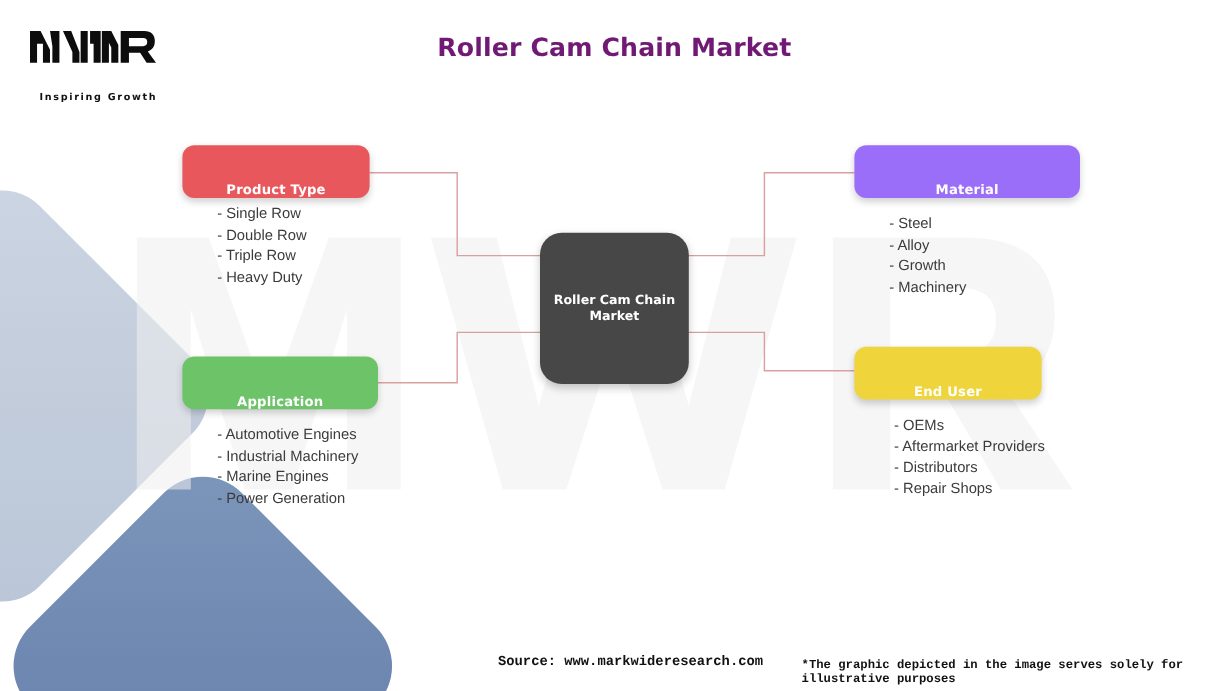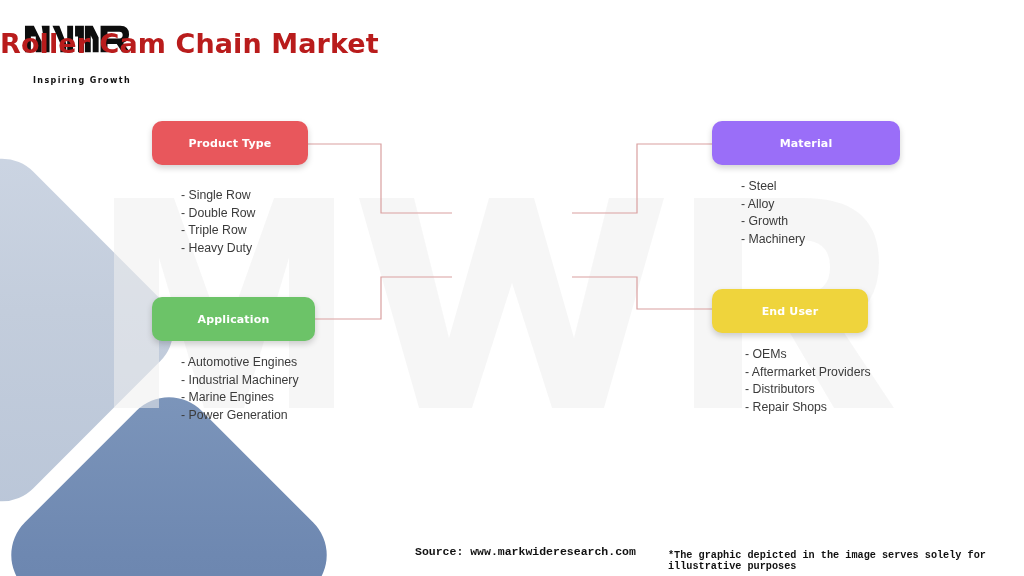--- a/index.html
+++ b/index.html
@@ -38,22 +38,22 @@
     font-family:"DejaVu Sans", sans-serif;
   }
   .logo-tag{
     font-size:8px;font-weight:bold;color:#111;letter-spacing:1.4px;
     text-align:center;width:128px;margin-top:20px;
     font-family:"DejaVu Sans", sans-serif;
   }
 
   
   .title{
-    position:absolute;left:0;top:28px;width:1024px;text-align:left;
-    font-size:27px;font-weight:bold;color:#b91c1c;letter-spacing:.1px;
+    position:absolute;left:0;top:28px;width:1024px;text-align:center;
+    font-size:21px;font-weight:bold;color:#701a75;letter-spacing:.1px;
     font-family:"DejaVu Sans", sans-serif;
   }
 
   
   .links{position:absolute;left:0;top:0;width:1024px;height:576px;}
 
   
   .center-node{
     position:absolute;left:450px;top:194px;width:124px;height:126px;
     background:#474747;border-radius:18px;
@@ -63,37 +63,37 @@
   .center-label{
     color:#fff;font-size:10.5px;font-weight:bold;line-height:14px;
     text-align:center;width:104px;
     font-family:"DejaVu Sans", sans-serif;
   }
 
   
   .cat{position:absolute;}
   .cat-box{
     height:44px;border-radius:10px;
-    display:flex;align-items:center;justify-content:center;
+    display:flex;align-items:flex-end;justify-content:center;
     box-shadow:0 3px 6px rgba(0,0,0,.18);
   }
   .cat-box span{
     color:#fff;font-size:11px;font-weight:bold;letter-spacing:.15px;
     font-family:"DejaVu Sans", sans-serif;
   }
   .cat-list{margin:0;padding:0;list-style:none;}
   .cat-list li{
     font-size:12.3px;color:#3b3b3b;line-height:17.6px;white-space:nowrap;
     font-family:"Liberation Sans", sans-serif;
   }
 
   
   #cat-product{left:152px;top:121px;width:156px;}
   #cat-product .cat-box{width:156px;}
-  #cat-product .cat-list{margin-top:22px;margin-left:29px;}
+  #cat-product .cat-list{margin-top:5px;margin-left:29px;}
 
   #cat-material{left:712px;top:121px;width:156px;}
   #cat-material .cat-box{width:188px;}
   #cat-material .cat-list{margin-top:13px;margin-left:29px;}
 
   #cat-application{left:152px;top:297px;width:163px;}
   #cat-application .cat-box{width:163px;}
   #cat-application .cat-list{margin-top:13px;margin-left:29px;}
 
   #cat-enduser{left:712px;top:289px;width:156px;}
@@ -147,20 +147,26 @@
 
   <svg class="links" viewBox="0 0 1024 576">
     <g fill="none" stroke="#d9a0a0" stroke-width="1.2">
       <path d="M308 144 L381 144 L381 213 L452 213"></path>
       <path d="M572 213 L637 213 L637 144 L712 144"></path>
       <path d="M315 319 L381 319 L381 277 L452 277"></path>
       <path d="M572 277 L637 277 L637 309 L712 309"></path>
     </g>
   </svg>
 
+  <div class="center-node" style="background: rgb(71, 71, 71);">
+    <div class="center-label">
+      <div>Roller Cam Chain</div>
+      <div>Market</div>
+    </div>
+  </div>
 
   <div class="cat" id="cat-product">
     <div class="cat-box" style="background: rgb(232, 87, 92);">
       <span>Product Type</span>
     </div>
     <ul class="cat-list">
       <li>- Single Row</li>
       <li>- Double Row</li>
       <li>- Triple Row</li>
       <li>- Heavy Duty</li>

